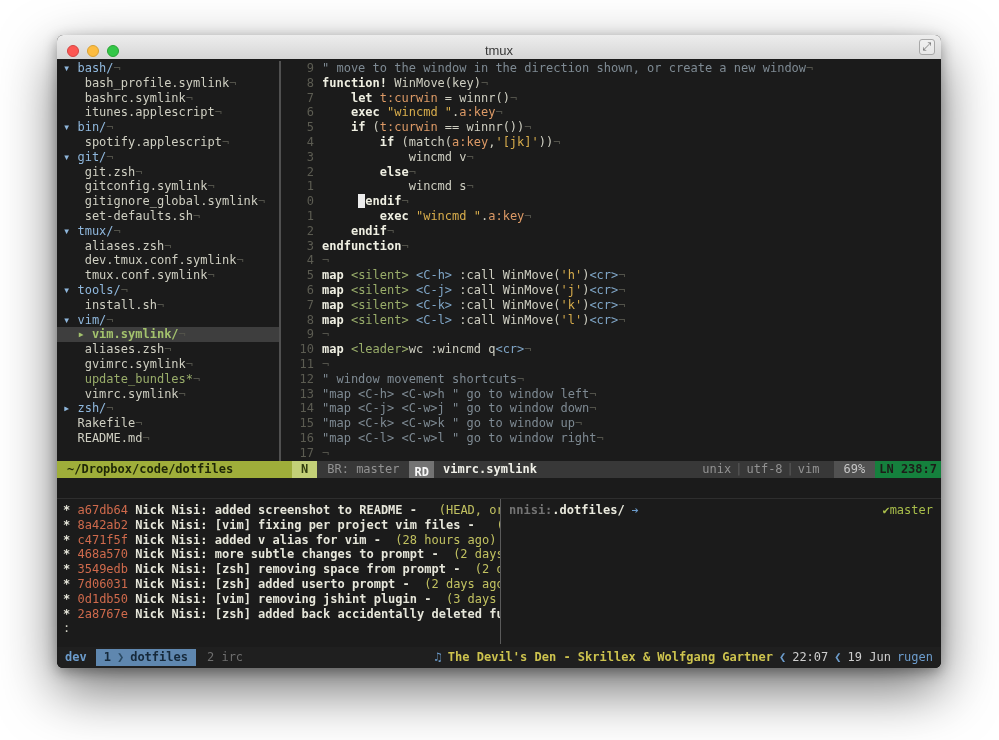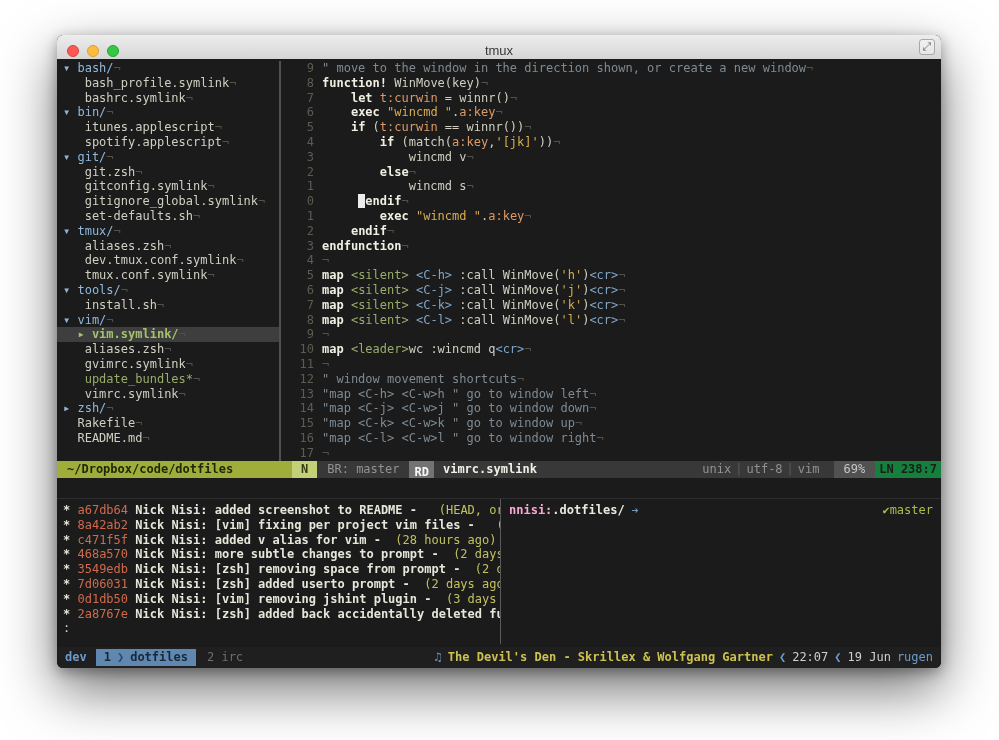--- a/index.html
+++ b/index.html
@@ -64,21 +64,21 @@
   .sl-sep{color:#5d5d5d;padding:0 4px}
   .sl-pct{flex:none;background:#515151;color:#c6c6c6;padding:0 10px}
   .sl-ln{flex:none;background:#15803d;color:#1d1d19;font-weight:bold;padding:0 4px}
   .cmdline{height:20px}
   
   .bottom{display:flex;height:146px;border-top:1px solid #2e2e2e}
   .gitpane{width:443px;padding:4px 0 0 6px;overflow:hidden}
   .pdiv{width:1px;background:#5a5a5a}
   .shellpane{flex:1;padding:4px 8px 0 8px;overflow:hidden}
   .promptline{display:flex;justify-content:space-between}
-  .sg-pu{color:#f9a8d4;font-weight:bold}
+  .sg-pu{color:#737373;font-weight:bold}
   .sg-pd{color:#e9e9dd;font-weight:bold}
   .sg-pa{color:#6c9ccc;font-weight:bold;margin-left:7px}
   .sg-br{color:#a8bd4a;font-weight:normal}
   
   .tbar{position:absolute;left:0;right:0;bottom:0;height:21px;display:flex;align-items:center;
         padding:0 8px;background:#1f1f1f;border-radius:0 0 6px 6px;font-size:12px}
   .t-session{color:#6c9ccc;font-weight:bold;margin-right:9px}
   .t-win1{background:#5f87af;color:#16293a;font-weight:bold;padding:1px 8px;display:inline-flex;gap:6px}
   .t-ws{color:#2b4a63;font-weight:normal}
   .t-win2{color:#6e6e6e;margin-left:11px}
@@ -105,22 +105,22 @@
       <div class="resize">⤢</div>
     </div>
 
     <div class="terminal">
 
       <div class="vim-pane">
         <div class="nerdtree">
             <div class="row"><span class="sg-dir">▾ bash/</span><span class="sg-tr">¬</span></div>
             <div class="row"><span class="sg-file">   bash_profile.symlink</span><span class="sg-tr">¬</span></div>
             <div class="row"><span class="sg-file">   bashrc.symlink</span><span class="sg-tr">¬</span></div>
+            <div class="row"><span class="sg-file">   itunes.applescript</span><span class="sg-tr">¬</span></div>
             <div class="row"><span class="sg-dir">▾ bin/</span><span class="sg-tr">¬</span></div>
-            <div class="row"><span class="sg-file">   itunes.applescript</span><span class="sg-tr">¬</span></div>
             <div class="row"><span class="sg-file">   spotify.applescript</span><span class="sg-tr">¬</span></div>
             <div class="row"><span class="sg-dir">▾ git/</span><span class="sg-tr">¬</span></div>
             <div class="row"><span class="sg-file">   git.zsh</span><span class="sg-tr">¬</span></div>
             <div class="row"><span class="sg-file">   gitconfig.symlink</span><span class="sg-tr">¬</span></div>
             <div class="row"><span class="sg-file">   gitignore_global.symlink</span><span class="sg-tr">¬</span></div>
             <div class="row"><span class="sg-file">   set-defaults.sh</span><span class="sg-tr">¬</span></div>
             <div class="row"><span class="sg-dir">▾ tmux/</span><span class="sg-tr">¬</span></div>
             <div class="row"><span class="sg-file">   aliases.zsh</span><span class="sg-tr">¬</span></div>
             <div class="row"><span class="sg-file">   dev.tmux.conf.symlink</span><span class="sg-tr">¬</span></div>
             <div class="row"><span class="sg-file">   tmux.conf.symlink</span><span class="sg-tr">¬</span></div>

